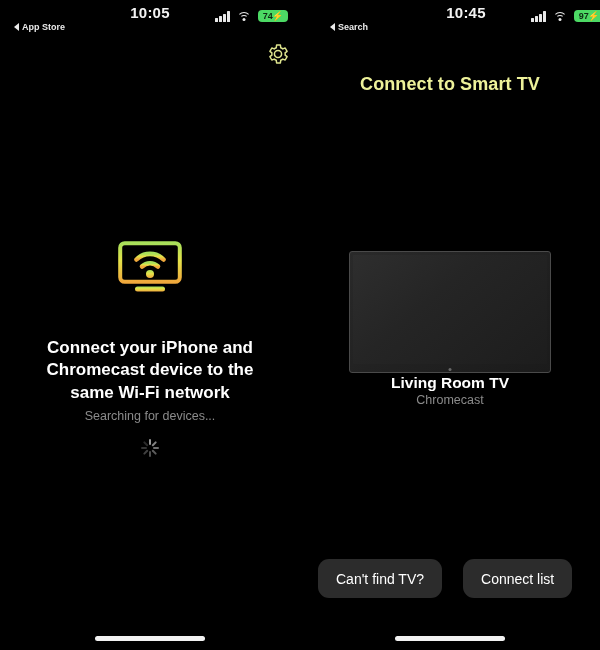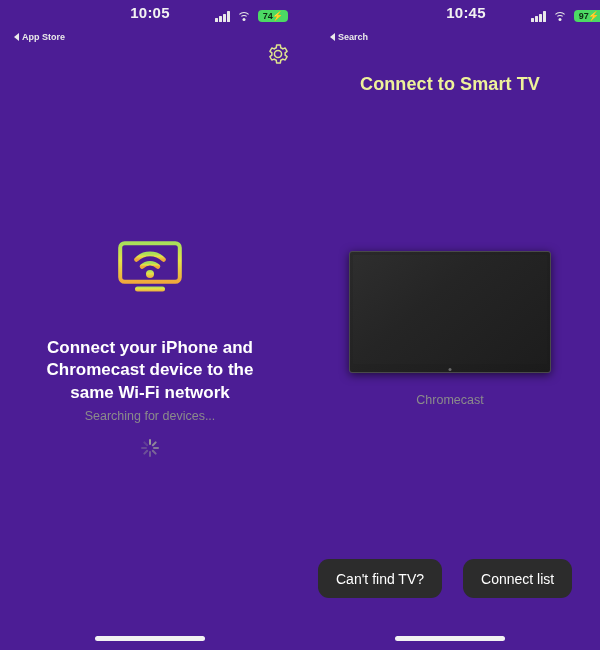--- a/index.html
+++ b/index.html
@@ -2,35 +2,35 @@
 <html><head>
 <meta charset="utf-8">
 <style>
   * { margin:0; padding:0; box-sizing:border-box; }
   html,body {
     width:600px; height:650px;
     background:#161616;
     font-family:"Liberation Sans", sans-serif;
     overflow:hidden;
   }
-  .screen { position:relative; width:600px; height:650px; background:#4c1d95; }
+  .screen { position:relative; width:600px; height:650px; background:#000000; }
 
   
   .statusbar { position:absolute; top:0; height:40px; width:300px; }
   .sb-left  { left:0; }
   .sb-right { left:316px; }
   .sb-time {
     position:absolute; left:0; right:0; top:4px;
     text-align:center; color:#f2f2f2;
     font-size:15px; font-weight:bold; letter-spacing:.2px;
   }
   .sb-back {
     position:absolute; left:14px; top:22px;
     color:#eaeaea; font-size:9px; font-weight:bold;
-    display:flex; align-items:center; gap:3px;margin-top:10px;
+    display:flex; align-items:center; gap:3px;
   }
   .sb-back .tri {
     width:0;height:0;border-style:solid;
     border-width:4px 5px 4px 0; border-color:transparent #eaeaea transparent transparent;
   }
   .sb-right-cluster {
     position:absolute; right:12px; top:10px;
     display:flex; align-items:center; gap:7px;
   }
   .sig { display:flex; align-items:flex-end; gap:1.5px; height:11px; }
@@ -229,20 +229,21 @@
     <i style="transform:rotate(315deg);opacity:.28"></i>
   </div>
 
   <div class="tv">
     <div class="tv-bezel">
       <div class="tv-screen"></div>
       <div class="tv-dot"></div>
     </div>
   </div>
 
+  <div class="dev-name">Living Room TV</div>
   <div class="dev-type">Chromecast</div>
 
   <div class="btn-row">
     <button class="btn">Can't find TV?</button>
     <button class="btn">Connect list</button>
   </div>
 
   <div class="home home-left"></div>
   <div class="home home-right"></div>
 

